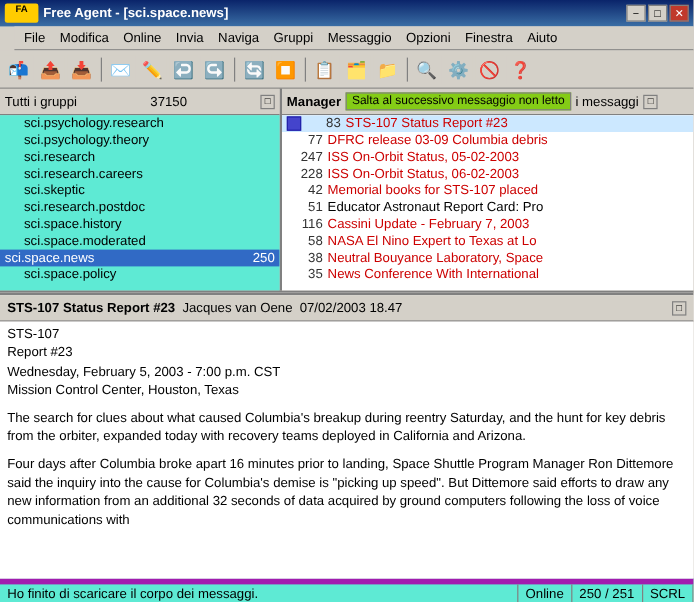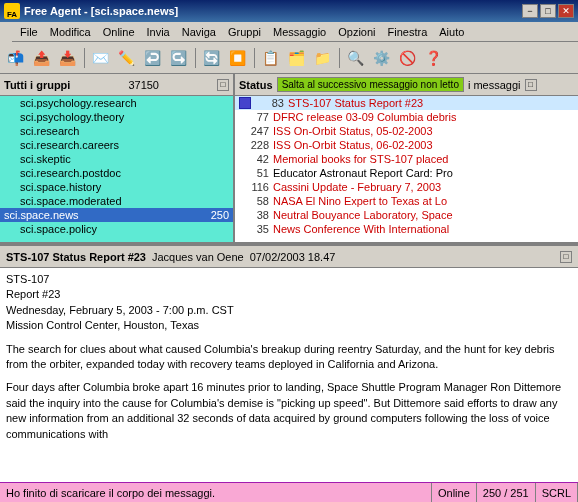--- a/index.html
+++ b/index.html
@@ -23,26 +23,26 @@
       justify-content: space-between;
     }
     .title-bar-left {
       display: flex;
       align-items: center;
       gap: 4px;
       font-size: 11px;
       font-weight: bold;
     }
     .title-icon {
-      width: 16px;
+      width: 28px;
       height: 16px;
       background: #ffcc00;
       border-radius: 2px;
       display: flex;
-      align-items: flex-end;
+      align-items: flex-start;
       justify-content: center;
       font-size: 9px;
     }
     .title-buttons {
       display: flex;
       gap: 2px;
     }
     .title-btn {
       width: 16px;
       height: 14px;
@@ -124,21 +124,21 @@
     .panel-header {
       background: #d4d0c8;
       border-bottom: 1px solid #808080;
       height: 22px;
       display: flex;
       align-items: center;
       padding: 0 4px;
       justify-content: space-between;
     }
     .panel-header-title {
-      font-weight: bold;
+      font-weight: normal;
       font-size: 11px;
     }
     .panel-header-count {
       font-size: 11px;
     }
     .panel-maximize {
       width: 12px;
       height: 12px;
       background: #d4d0c8;
       border: 1px solid #808080;
@@ -251,25 +251,25 @@
       font-size: 11px;
       line-height: 1.4;
       background: white;
     }
     .message-body p {
       margin-bottom: 8px;
     }
 
     
     .status-bar {
-      background: #f9a8d4;
+      background: #5eead4;
       height: 20px;
       display: flex;
       align-items: center;
-      border-top: 1px solid #a21caf;
+      border-top: 5px solid #a21caf;
       font-size: 11px;
     }
     .status-segment {
       padding: 0 6px;
       border-right: 1px solid #808080;
       height: 100%;
       display: flex;
       align-items: center;
     }
     .status-main {
@@ -365,21 +365,21 @@
         <div class="group-item" style="background:#316ac5;color:white;display:flex;justify-content:space-between;padding:1px 4px;">
           <span>sci.space.news</span>
           <span>250</span>
         </div>
         <div class="group-item">sci.space.policy</div>
       </div>
     </div>
 
     <div class="threads-panel">
       <div class="threads-header">
-        <span style="font-weight:bold;font-size:11px;">Status</span>
+        <span style="font-weight:bold;font-size:11px;">Manager</span>
         <button class="skip-btn">Salta al successivo messaggio non letto</button>
         <span>i messaggi</span>
         <div class="panel-maximize">□</div>
       </div>
       <div class="threads-list">
         <div class="thread-item" style="background:#cce8ff;">
           <span class="thread-icon" style="background:#4444cc;border:1px solid #2222aa;width:12px;height:12px;margin-right:3px;display:inline-block;"></span>
           <span class="thread-num">83</span>
           <span class="thread-title">STS-107 Status Report #23</span>
         </div>

